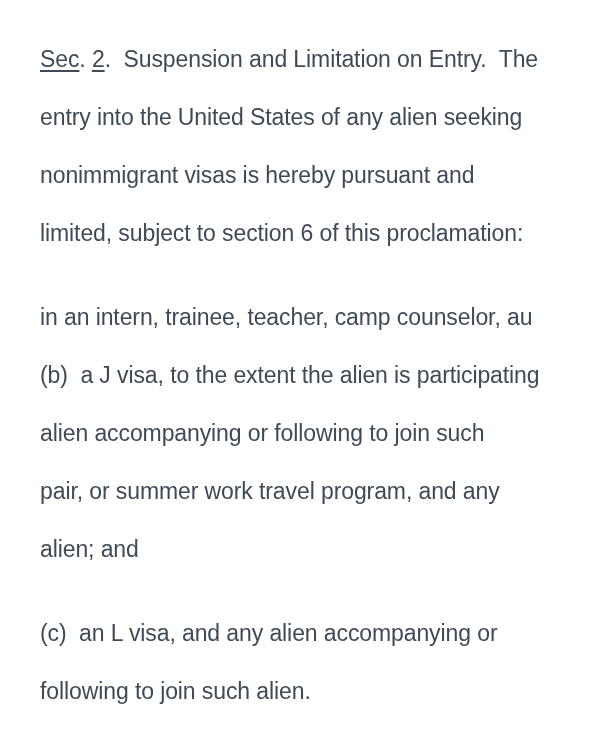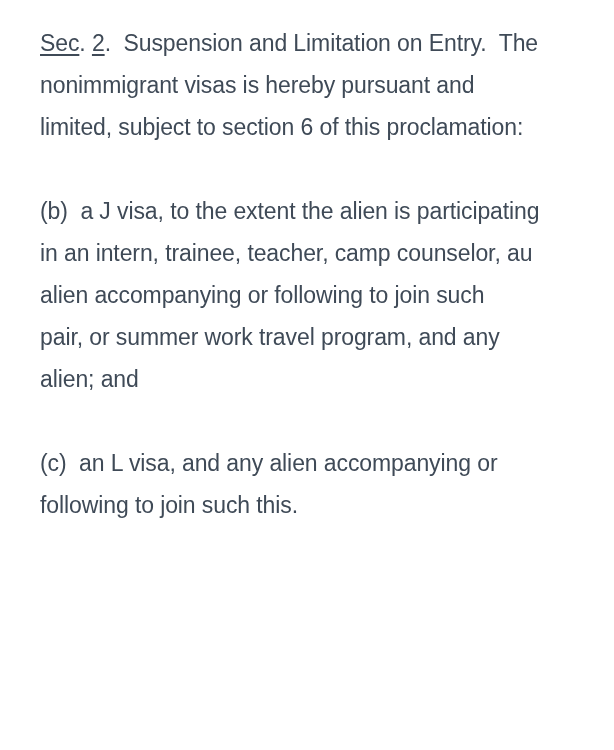--- a/index.html
+++ b/index.html
@@ -20,47 +20,49 @@
     letter-spacing: -0.1px;
   }
   .para {
     margin: 0 0 42px 0;
     padding: 0;
   }
   .line {
     display: block;
     line-height: 42px;
     white-space: pre;
+    margin-top: 16px;
   }
   .uline {
     text-decoration: underline;
     text-decoration-thickness: 2px;
     text-underline-offset: 3px;
   }
 </style>
 </head>
 <body>
 
 <div class="doc">
 
   <p class="para">
     <span class="line"><span class="uline">Sec</span><span>. </span><span class="uline">2</span><span>.  Suspension and Limitation on Entry.  The</span></span>
+    <span class="line">entry into the United States of any alien seeking</span>
     <span class="line">nonimmigrant visas is hereby pursuant and</span>
     <span class="line">limited, subject to section 6 of this proclamation:</span>
   </p>
 
   <p class="para">
   </p>
 
   <p class="para">
+    <span class="line">in an intern, trainee, teacher, camp counselor, au</span>
     <span class="line">(b)  a J visa, to the extent the alien is participating</span>
-    <span class="line">in an intern, trainee, teacher, camp counselor, au</span>
     <span class="line">alien accompanying or following to join such</span>
     <span class="line">pair, or summer work travel program, and any</span>
     <span class="line">alien; and</span>
   </p>
 
   <p class="para">
     <span class="line">(c)  an L visa, and any alien accompanying or</span>
-    <span class="line">following to join such this.</span>
+    <span class="line">following to join such alien.</span>
   </p>
 
 </div>
 
 </body></html>

